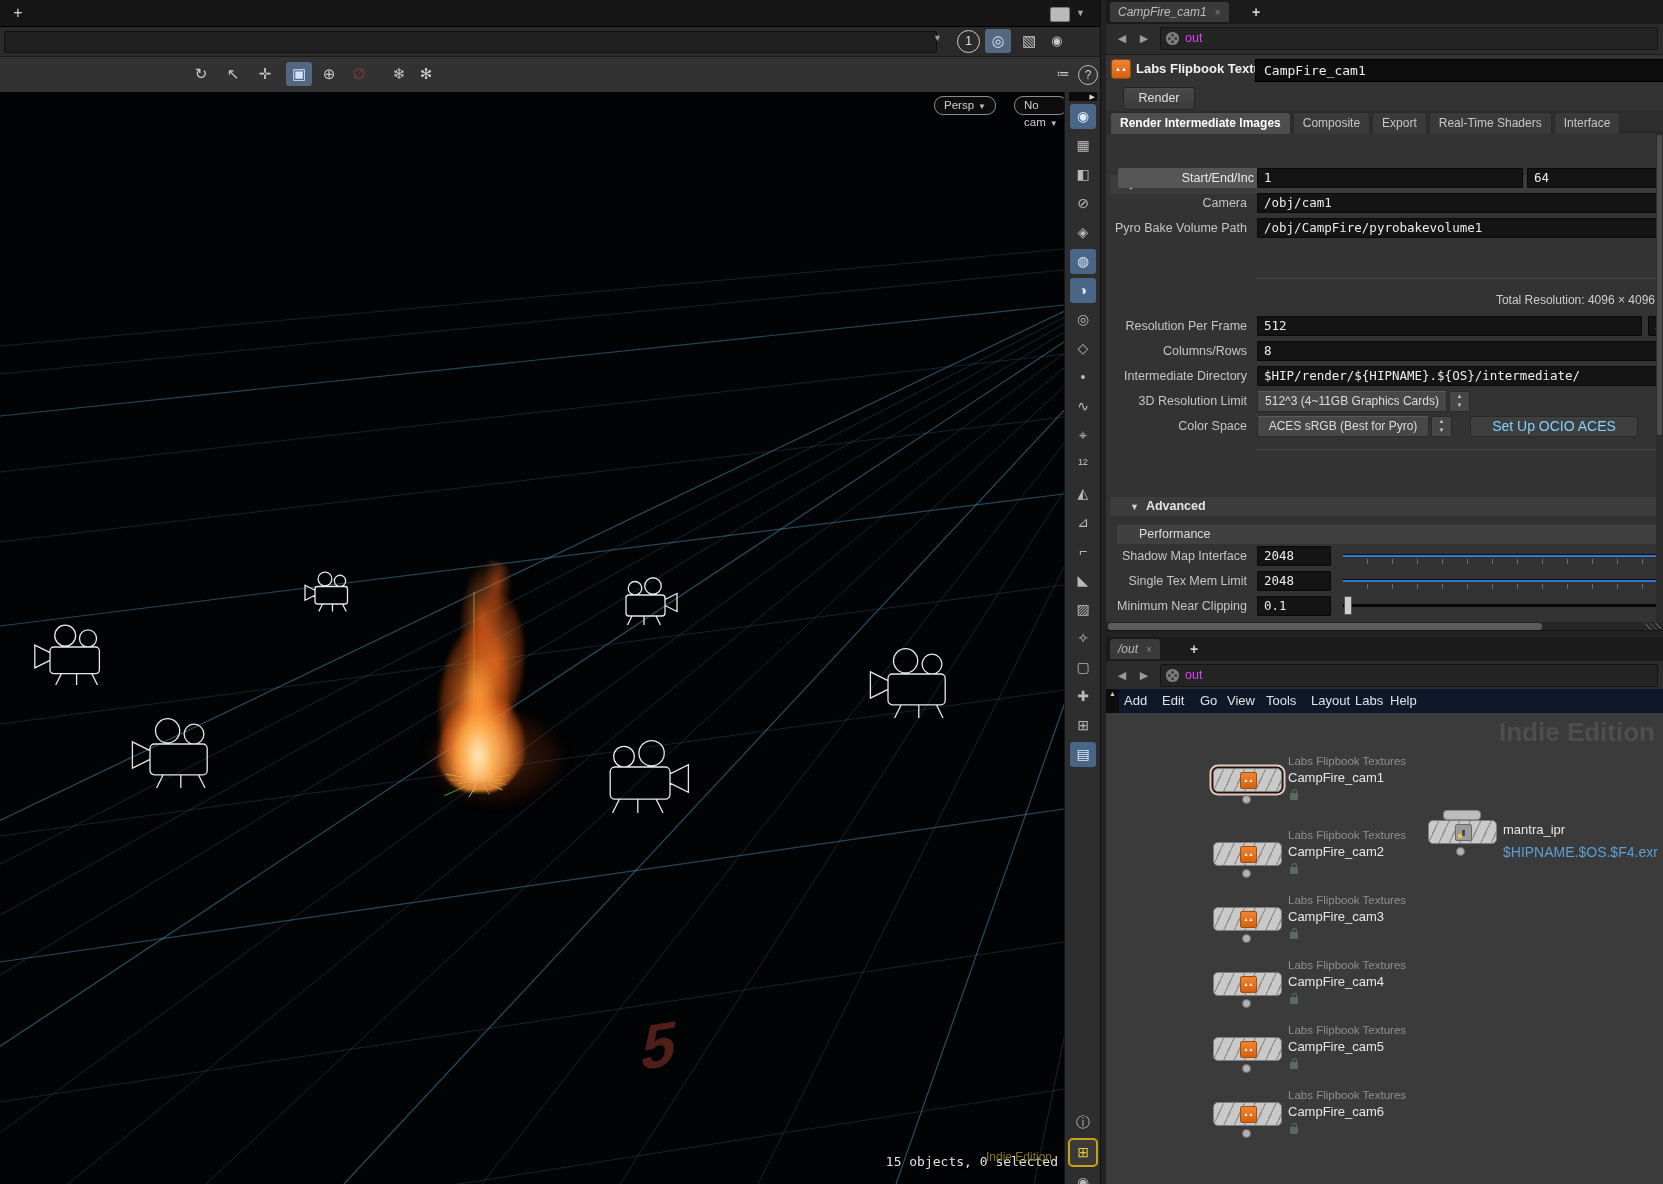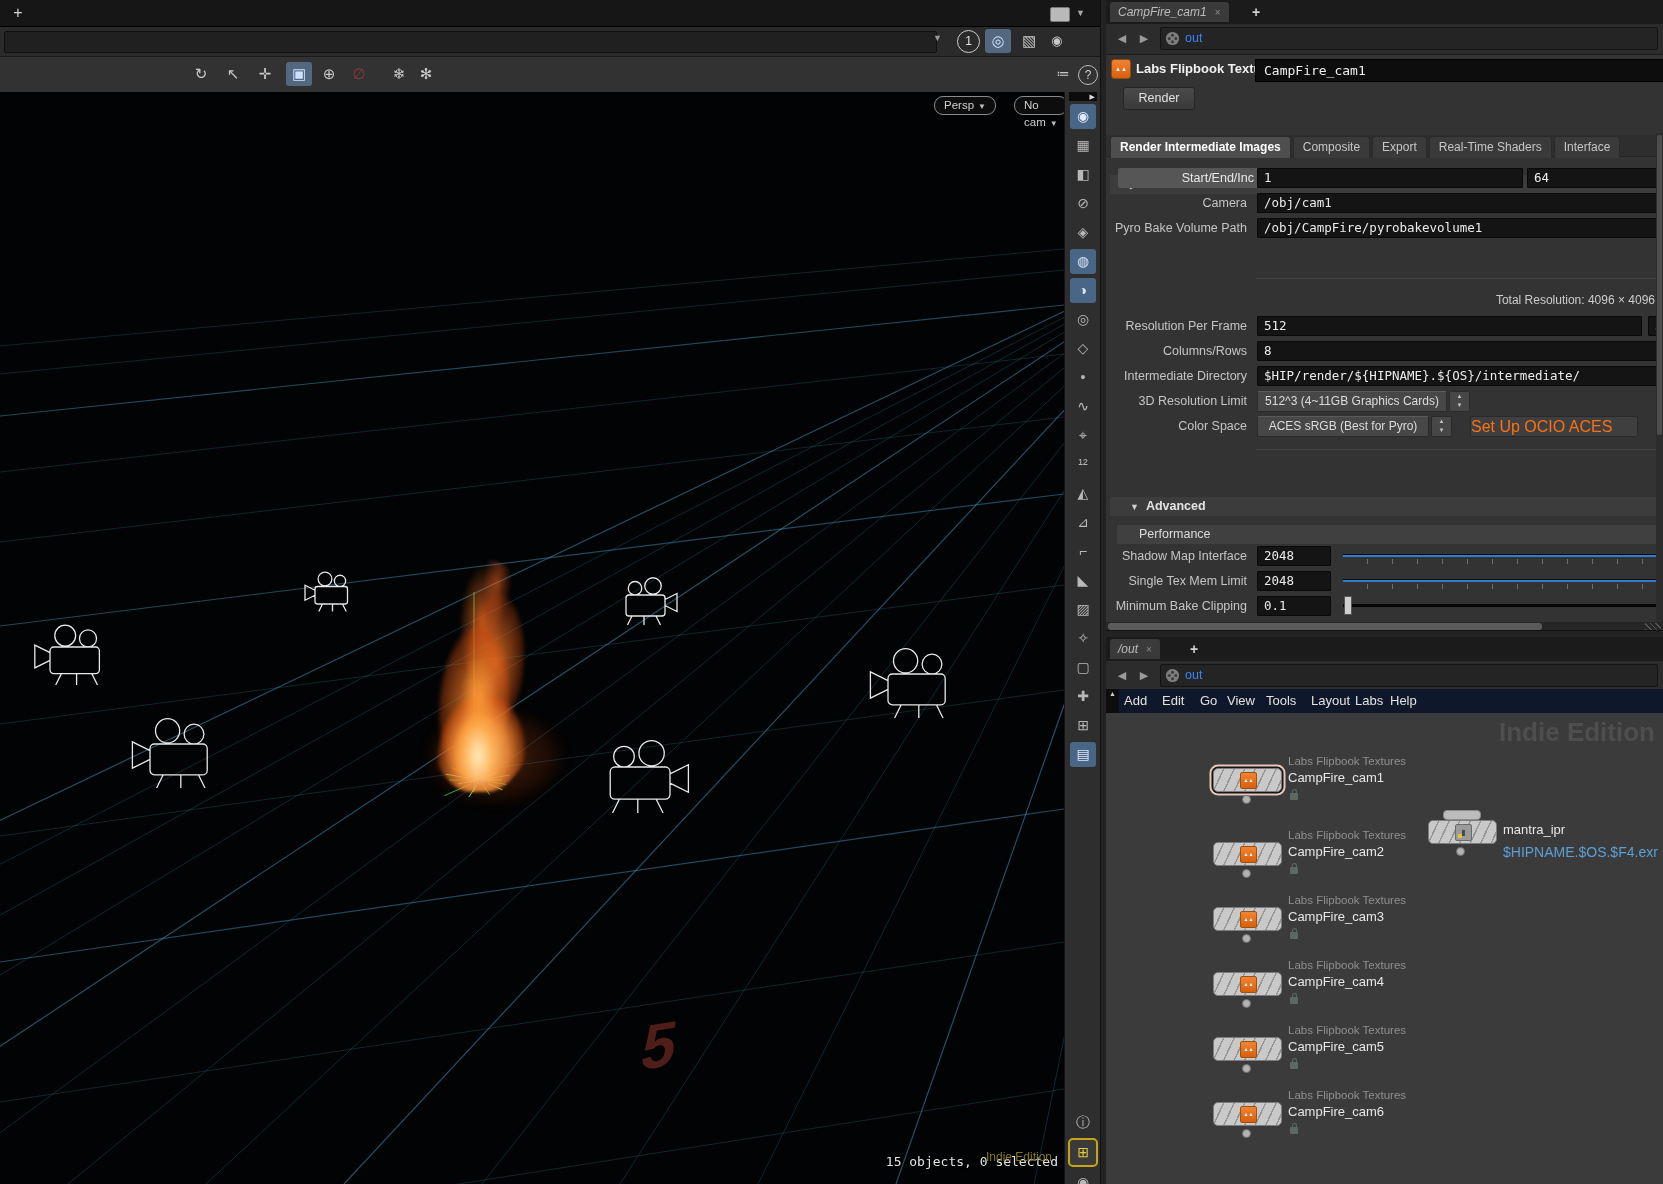--- a/index.html
+++ b/index.html
@@ -53,42 +53,42 @@
   .sicon.ysel{background:#3a3a3a;outline:2px solid #c8a415;color:#e6c93c;}
 
   
   #divider-v{left:1100px;top:0;width:6px;height:1184px;background:#222;border-left:1px solid #111;border-right:1px solid #3e3e3e;}
   .pane-tabbar{background:#1b1b1b;border-bottom:1px solid #0e0e0e;}
   .pane-tab{position:absolute;top:2px;height:20px;background:#3a3a3a;border-radius:3px 3px 0 0;color:#bdbdbd;font-style:italic;font-size:12px;line-height:20px;padding:0 8px;}
   .pane-tab .x{font-style:normal;color:#8a8a8a;font-size:10px;margin-left:8px;}
   .tab-plus{position:absolute;top:2px;width:20px;height:20px;color:#d0d0d0;font-size:14px;font-weight:bold;text-align:center;line-height:20px;}
   .pathbar{background:#2c2c2c;border-bottom:1px solid #1c1c1c;}
   .nav-arrow{position:absolute;top:5px;width:20px;height:18px;color:#9a9a9a;font-size:11px;text-align:center;line-height:18px;}
-  .path-field{position:absolute;height:21px;background:#242424;border:1px solid #141414;border-radius:2px;color:#3b82f6;font-size:12.5px;line-height:21px;}
+  .path-field{position:absolute;height:21px;background:#242424;border:1px solid #141414;border-radius:2px;color:#d946ef;font-size:12.5px;line-height:21px;}
   .reel{display:inline-block;width:15px;height:15px;margin:3px 5px 0 4px;vertical-align:top;}
 
   
   #param-pane{left:1106px;top:0;width:557px;height:630px;background:#333;overflow:hidden;}
   #node-header{left:0;top:57px;width:557px;height:27px;background:#333;}
   .labs-icon{position:absolute;width:18px;height:18px;border-radius:3px;background:linear-gradient(#f08433,#d95f0e);border:1px solid #8a4a10;color:#fff;font-size:6px;letter-spacing:0;text-align:center;line-height:18px;}
   #node-name-field{left:149px;top:2px;width:404px;height:21px;background:#0d0d0d;border:1px solid #000;color:#f0f0f0;font-family:"DejaVu Sans Mono",monospace;font-size:13px;line-height:21px;padding-left:8px;}
   #render-btn{left:17px;top:87px;width:70px;height:21px;background:linear-gradient(#4a4a4a,#3a3a3a);border:1px solid #252525;border-radius:3px;color:#e0e0e0;font-size:12.5px;text-align:center;line-height:21px;}
-  #param-tabs{left:0px;top:111px;width:557px;height:22px;background:#2e2e2e;border-bottom:1px solid #242424;display:flex;padding-left:4px;box-sizing:border-box;gap:2px;margin-top:24px;}
+  #param-tabs{left:0px;top:111px;width:557px;height:22px;background:#2e2e2e;border-bottom:1px solid #242424;display:flex;padding-left:4px;box-sizing:border-box;gap:2px;}
   .ptab{height:21px;margin-top:1px;background:#3a3a3a;border:1px solid #2a2a2a;border-bottom:none;border-radius:3px 3px 0 0;color:#c6c6c6;font-size:12px;line-height:20px;padding:0 9px;white-space:nowrap;}
   .ptab.active{background:#4e4e4e;color:#fff;font-weight:bold;}
   .sec-head{position:absolute;left:4px;width:549px;height:19px;background:#3c3c3c;color:#e3e3e3;font-weight:bold;font-size:12.5px;line-height:19px;margin-top:32px;}
   .sec-head .arr{color:#cfcfcf;font-size:9px;margin:0 7px 0 20px;}
   .prow{position:absolute;width:557px;height:20px;}
   .plabel{position:absolute;left:0;width:141px;color:#c5c5c5;font-size:12.5px;line-height:20px;text-align:right;}
   .plabel.hl{background:#565656;border-radius:2px;padding-right:5px;width:136px;left:12px;color:#e8e8e8;}
   .pfield{position:absolute;height:18px;background:#141414;border:1px solid #090909;color:#ececec;font-family:"DejaVu Sans Mono",monospace;font-size:12.5px;line-height:18px;padding:0 0 0 6px;margin:0;border-radius:1px;overflow:hidden;white-space:nowrap;}
   input.pfield{box-sizing:content-box;}
   .pdrop{position:absolute;height:19px;background:#474747;border:1px solid #2a2a2a;border-top-color:#5a5a5a;border-radius:2px;color:#dcdcdc;font-size:12px;text-align:center;line-height:19px;}
   .spinner{position:absolute;width:19px;height:19px;background:#474747;border:1px solid #2a2a2a;border-radius:2px;color:#c5c5c5;font-size:6px;text-align:center;line-height:9px;}
-  .pbtn{position:absolute;height:19px;background:#3f3f3f;border:1px solid #2a2a2a;border-radius:2px;color:#f97316;font-size:16px;line-height:19px;}
+  .pbtn{position:absolute;height:19px;background:#3f3f3f;border:1px solid #2a2a2a;border-radius:2px;color:#7dd3fc;font-size:14px;text-align:center;line-height:19px;}
   .separator{position:absolute;left:150px;width:404px;border-top:1px solid #454545;}
   .total-res{position:absolute;right:8px;color:#cdcdcd;font-size:12px;}
   .slider{position:absolute;height:18px;}
   .slider .track{position:absolute;left:0;right:0;top:8px;height:3px;background:#0c0c0c;}
   .slider .fill{position:absolute;left:0;right:0;top:9px;height:2px;background:#2e7bd1;}
   .slider .handle{position:absolute;top:0px;width:6px;height:17px;background:#cfcfcf;border:1px solid #555;}
   .slider .ticks{position:absolute;left:0;right:0;top:13px;height:5px;background:repeating-linear-gradient(90deg,transparent 0 24px,#6e6e6e 24px 25px);}
   #param-hscroll{left:1106px;top:622px;width:557px;height:9px;background:#262626;}
   #param-hscroll .thumb{left:2px;top:1px;width:434px;height:7px;background:#5b5b5b;border-radius:3px;}
   #param-hscroll .corner{right:2px;top:1px;width:16px;height:7px;background:repeating-linear-gradient(45deg,#555 0 1px,transparent 1px 4px);}
@@ -346,21 +346,21 @@
     <div class="prow" style="top:571px">
       <div class="plabel">Single Tex Mem Limit</div>
       <input class="pfield" style="left: 151px; width: 66px;" value="2048">
       <div class="slider" style="left:237px;width:318px">
         <div class="track"></div>
           <div class="fill"></div>
           <div class="ticks"></div>
       </div>
     </div>
     <div class="prow" style="top:596px">
-      <div class="plabel">Minimum Bake Clipping</div>
+      <div class="plabel">Minimum Near Clipping</div>
       <input class="pfield" style="left: 151px; width: 66px;" value="0.1">
       <div class="slider" style="left:237px;width:318px">
         <div class="track" style="background:#060606"></div>
           <div class="handle" style="left:1px"></div>
       </div>
     </div>
   </div>
 
   <div class="abs" id="param-hscroll">
     <div class="abs thumb"></div>

